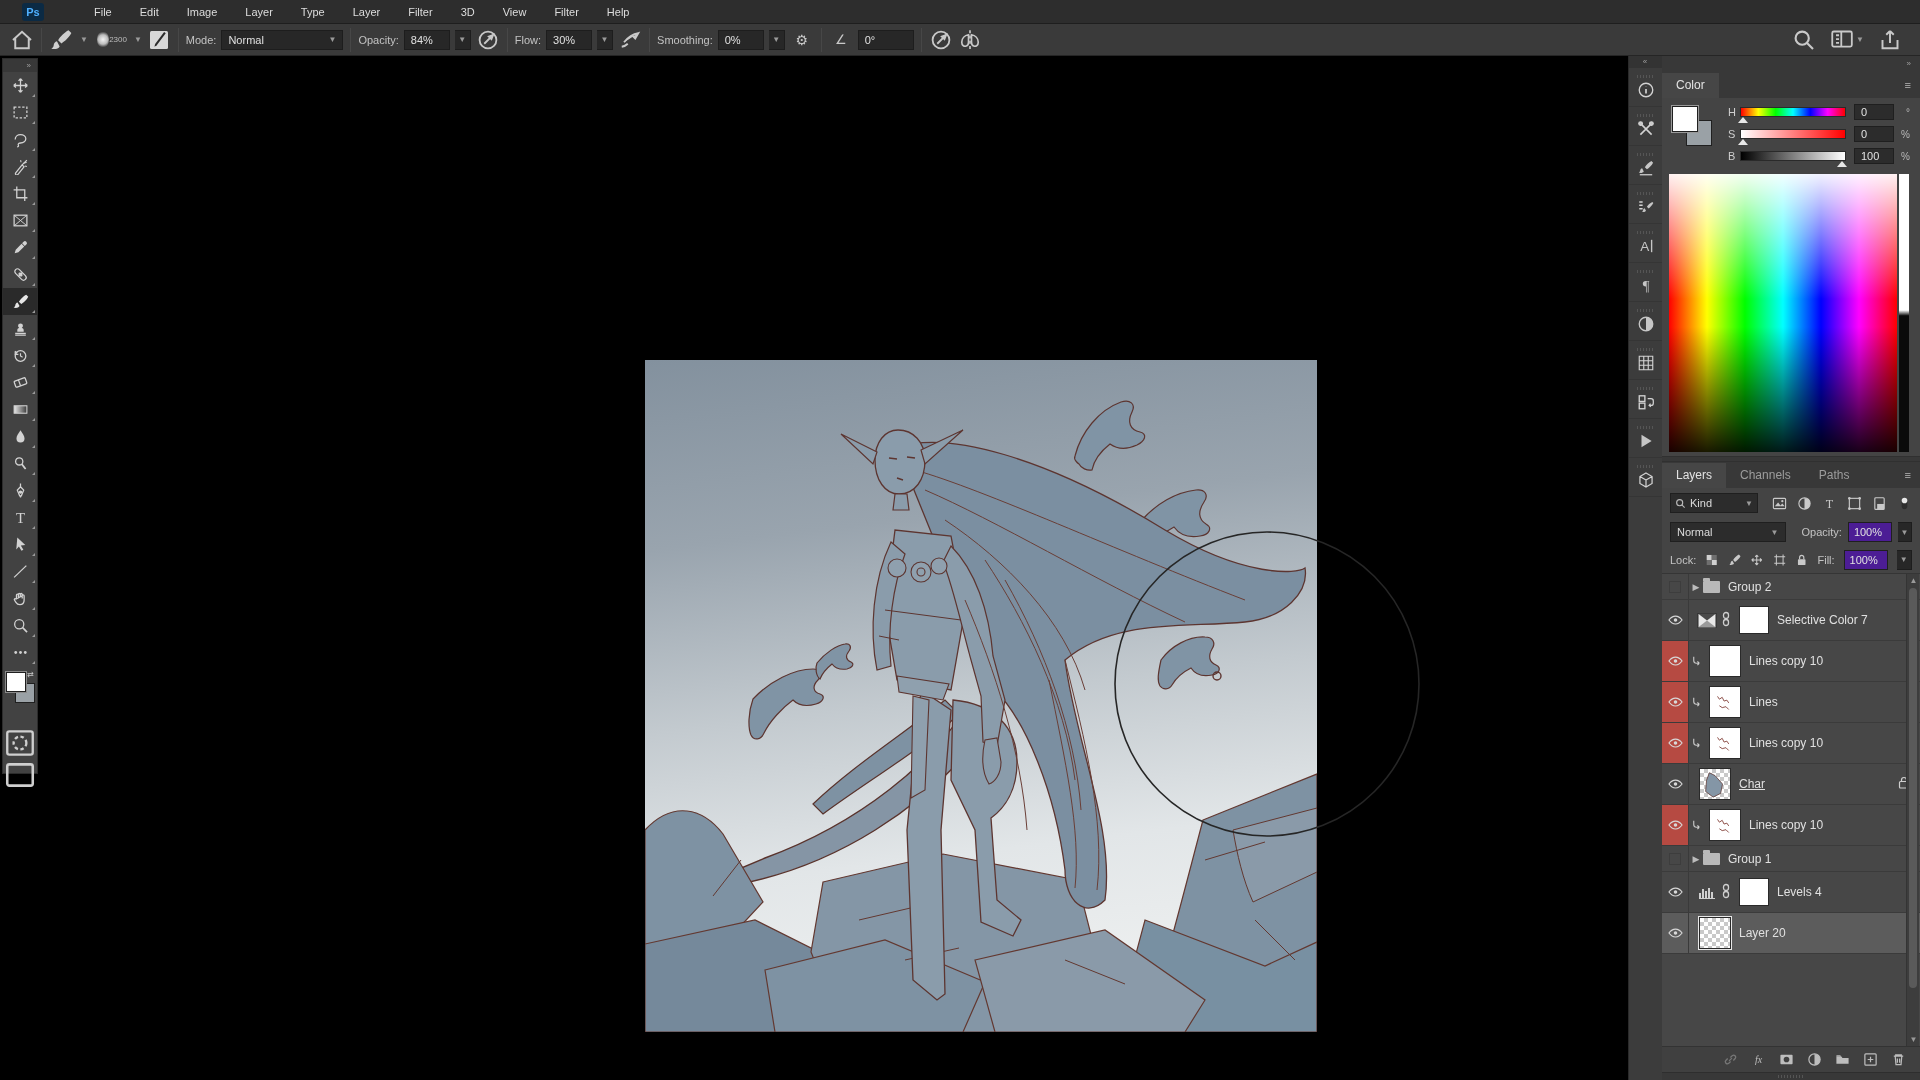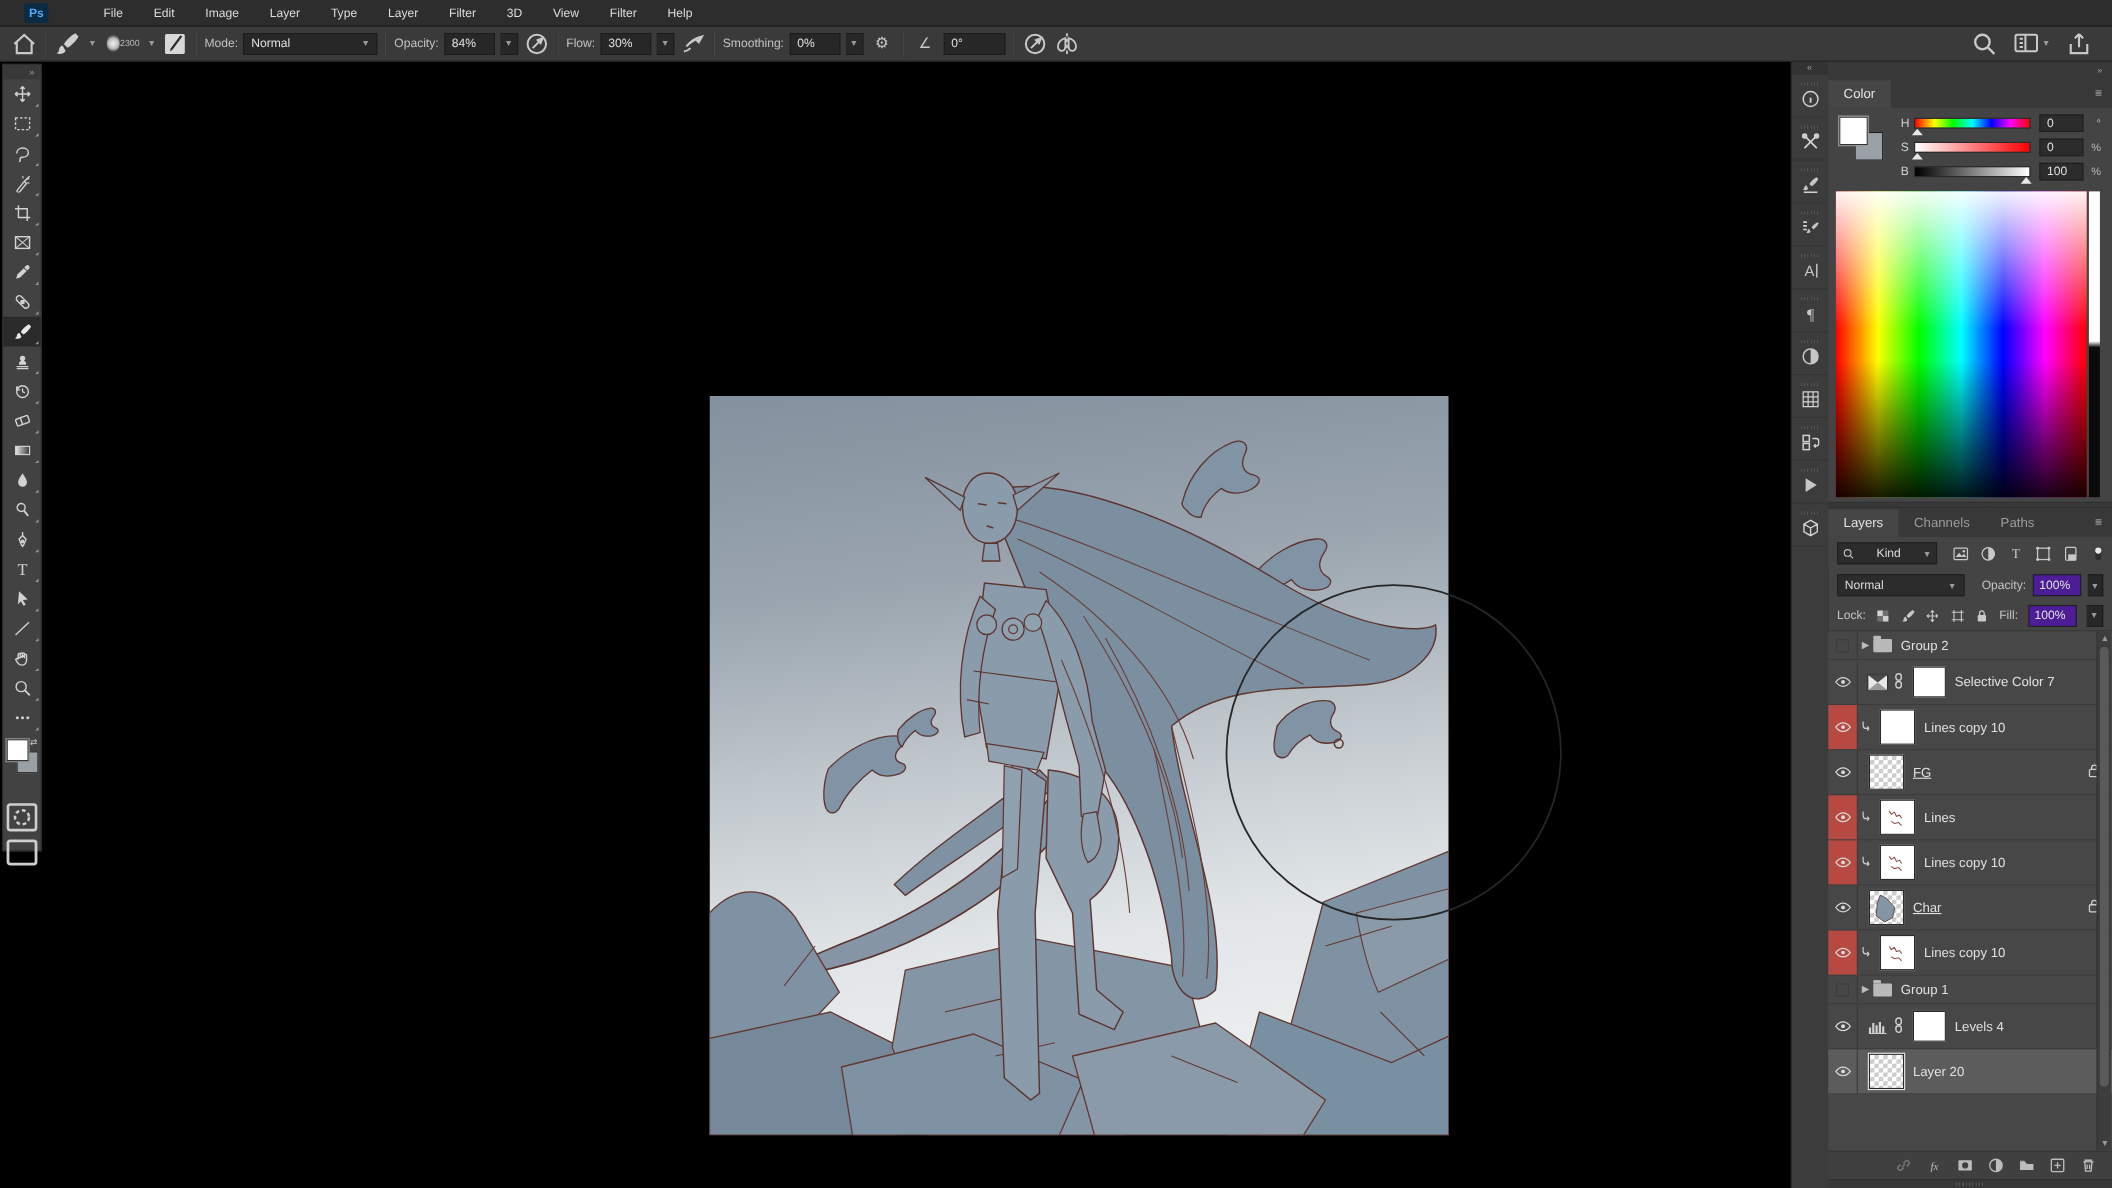--- a/index.html
+++ b/index.html
@@ -119,21 +119,21 @@
       linear-gradient(90deg,#f00,#ff0,#0f0,#0ff,#00f,#f0f,#f00); }
   #spectrum-ramp { position:absolute; right:11px; top:2px; width:10px; bottom:4px;
     background:linear-gradient(180deg,#ffffff 0 49%,#0a0a0a 51% 100%); }
 
   #panel-gap { height:6px; background:#383838; border-top:1px solid #303030;
     border-bottom:1px solid #303030; }
 
   .layers-ctl-row { height:30px; display:flex; align-items:center; padding:0 8px;
     background:#444444; gap:6px; }
   #kind-field { width:92px; height:20px; background:#2c2c2c; border:1px solid #1f1f1f;
-    display:flex; align-items:center; font-size:11px; color:#dcdcdc; padding:0 4px; gap:20px; }
+    display:flex; align-items:center; font-size:11px; color:#dcdcdc; padding:0 4px; gap:4px; }
   .filter-icons { display:flex; align-items:center; gap:10px; margin-left:8px;
     color:#c9c9c9; }
   .filter-icons svg { width:15px; height:15px; }
   .blend-row { height:28px; display:flex; align-items:center; padding:0 8px; gap:6px; }
   #blend-field { width:130px; height:20px; background:#2c2c2c; border:1px solid #1f1f1f;
     display:flex; align-items:center; font-size:11px; color:#dcdcdc; padding:0 6px; }
   #blend-field .tiny-chev { margin-left:auto; }
   .mini-label { font-size:11px; color:#c3c3c3; }
   .mini-field { height:20px; min-width:44px; background:#4c1d95; border:1px solid #1f1f1f;
     color:#e0e0e0; font-size:11px; display:flex; align-items:center; padding:0 5px; }
@@ -831,35 +831,20 @@
               <circle cx="8" cy="5" r="1.9" fill="currentColor"></circle>
             </svg>
           </div>
           <span class="clip-arrow"><svg viewBox="0 0 12 12" width="11" height="11">
               <path d="M3 2v4a3 3 0 003 3h3M9 9L7 7M9 9L7 11" fill="none" stroke="#cccccc" stroke-width="1.2"></path>
             </svg></span>
           <div class="thumb"></div>
           <span class="layer-name">Lines copy 10</span>
         </div>
         <div class="layer-row">
-          <div class="eye-col">
-            <svg viewBox="0 0 16 10">
-              <path d="M1 5c2.2-3 4.4-4.2 7-4.2S12.8 2 15 5c-2.2 3-4.4 4.2-7 4.2S3.2 8 1 5z" fill="none" stroke="currentColor" stroke-width="1.2"></path>
-              <circle cx="8" cy="5" r="1.9" fill="currentColor"></circle>
-            </svg>
-          </div>
-          <span style="width: 4px;"></span>
-          <div class="thumb checker"></div>
-          <span class="layer-name underline">FG</span>
-          <span class="row-lock"><svg viewBox="0 0 12 13">
-              <rect x="1.5" y="5.5" width="9" height="6.5" rx="1" fill="none" stroke="currentColor" stroke-width="1.2"></rect>
-              <path d="M3.5 5.5V4a2.5 2.5 0 015 0v1.5" fill="none" stroke="currentColor" stroke-width="1.2"></path>
-            </svg></span>
-        </div>
-        <div class="layer-row">
           <div class="eye-col red">
             <svg viewBox="0 0 16 10">
               <path d="M1 5c2.2-3 4.4-4.2 7-4.2S12.8 2 15 5c-2.2 3-4.4 4.2-7 4.2S3.2 8 1 5z" fill="none" stroke="currentColor" stroke-width="1.2"></path>
               <circle cx="8" cy="5" r="1.9" fill="currentColor"></circle>
             </svg>
           </div>
           <span class="clip-arrow"><svg viewBox="0 0 12 12" width="11" height="11">
               <path d="M3 2v4a3 3 0 003 3h3M9 9L7 7M9 9L7 11" fill="none" stroke="#cccccc" stroke-width="1.2"></path>
             </svg></span>
           <div class="thumb">

